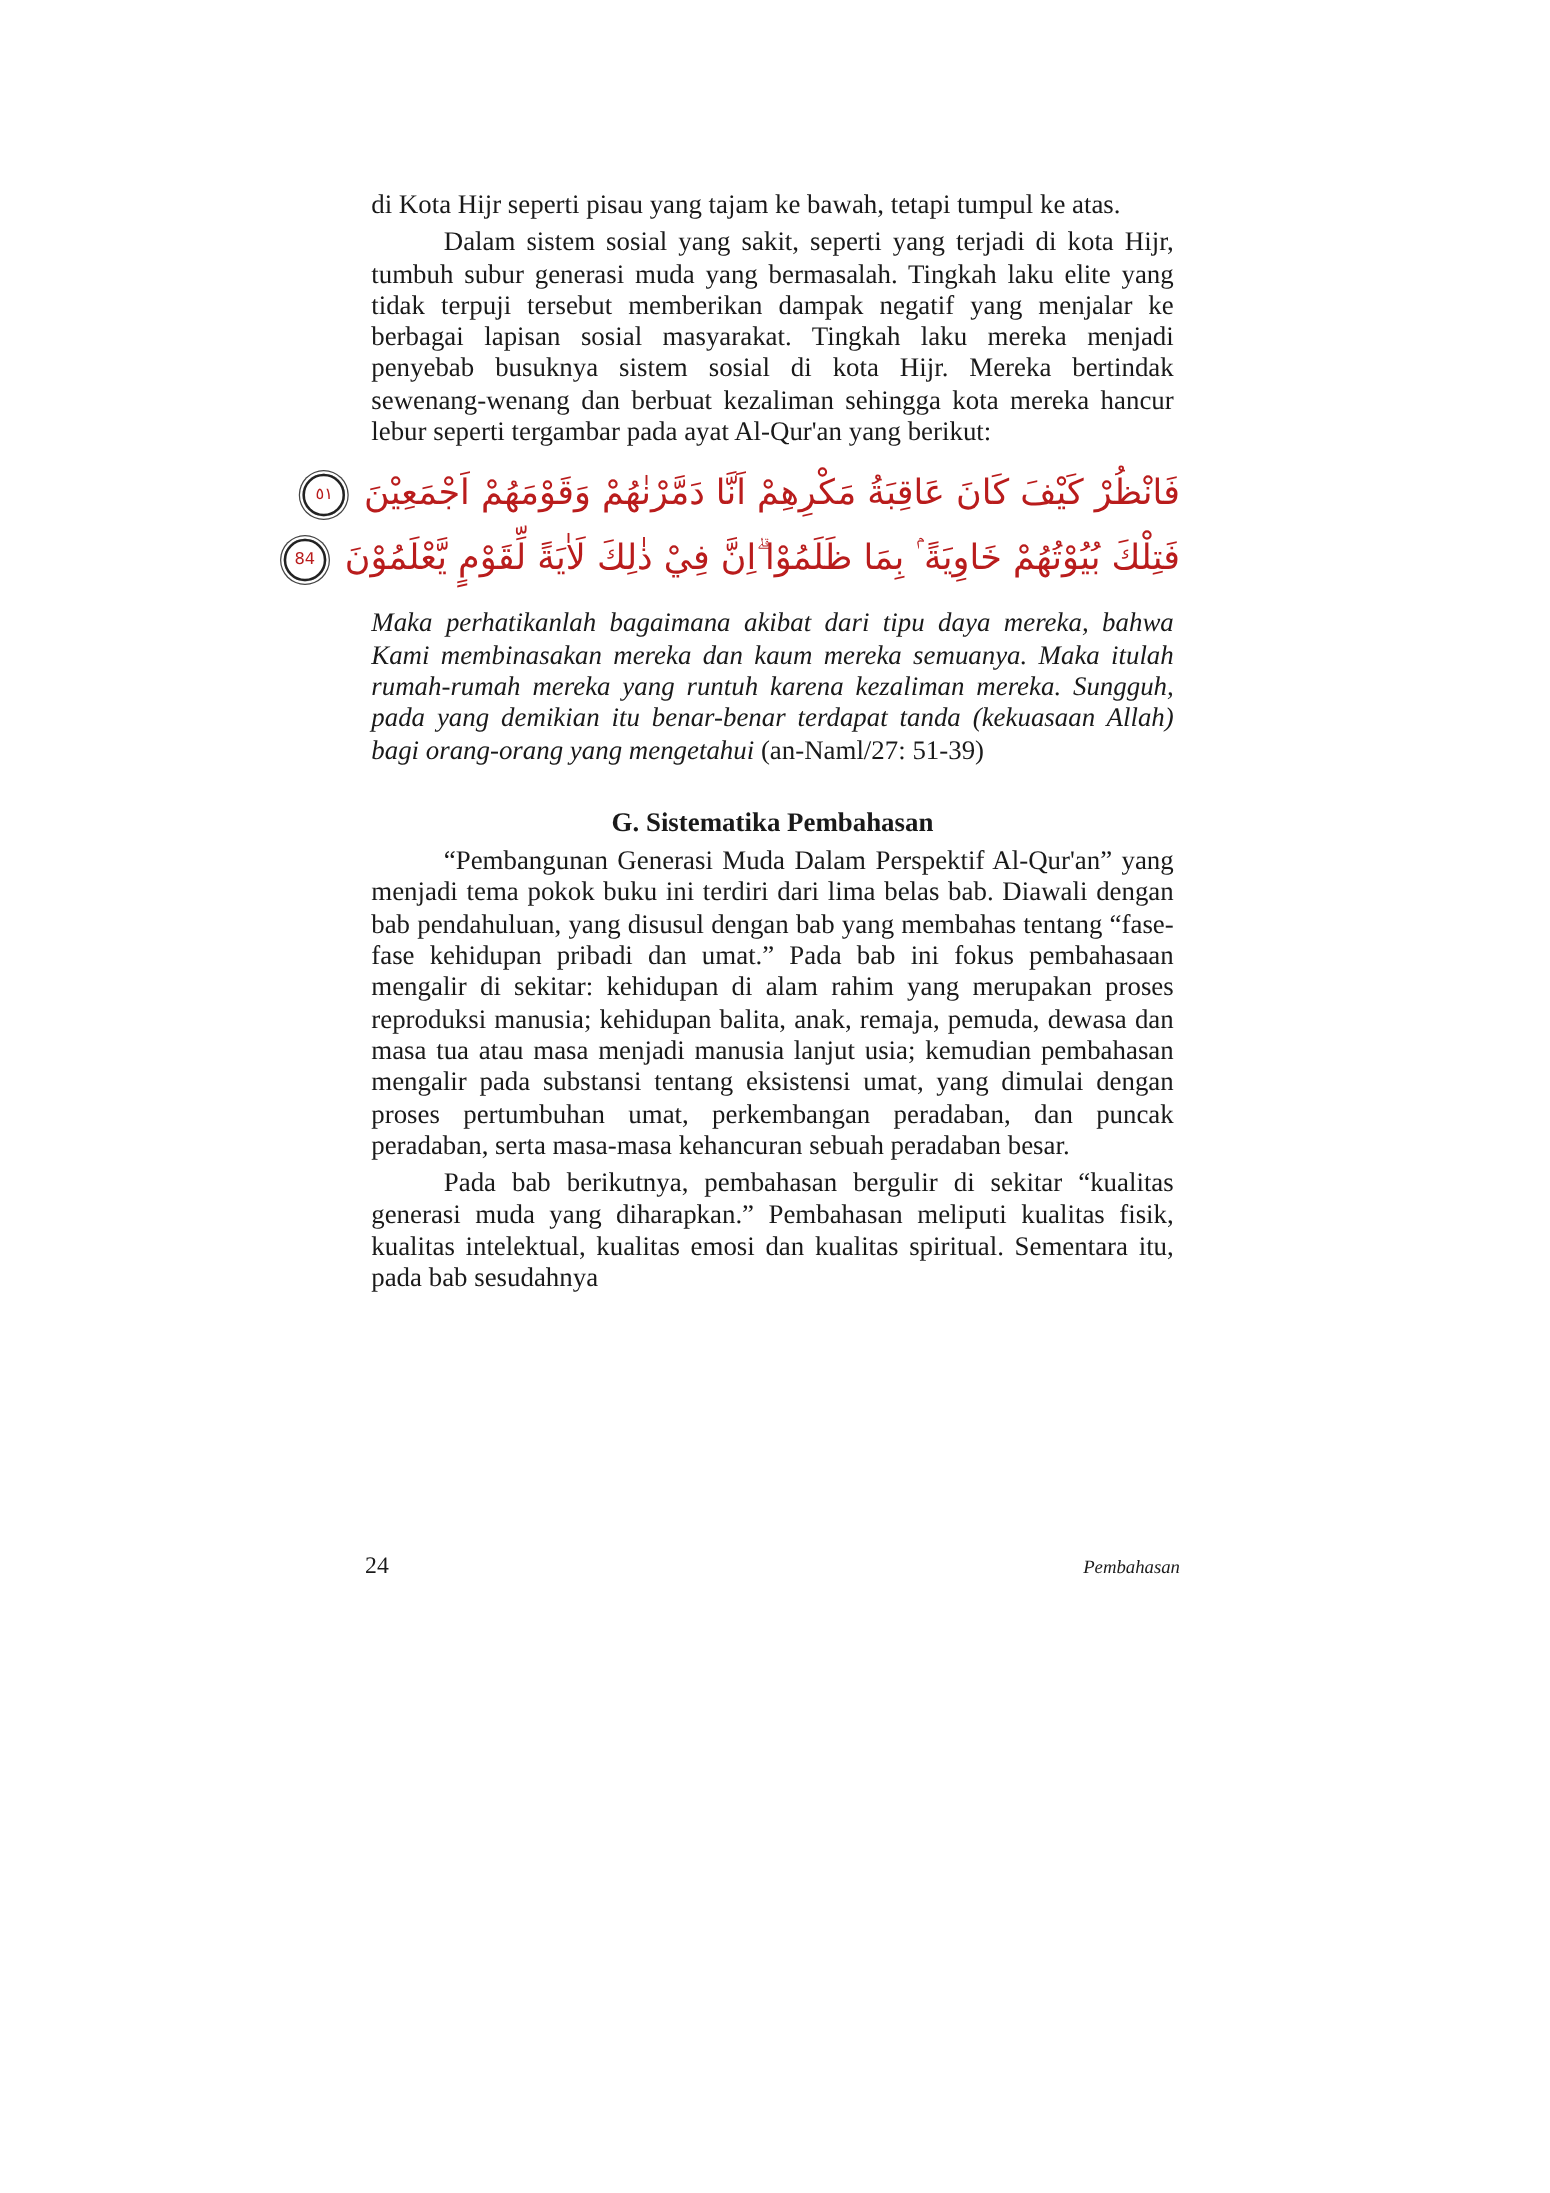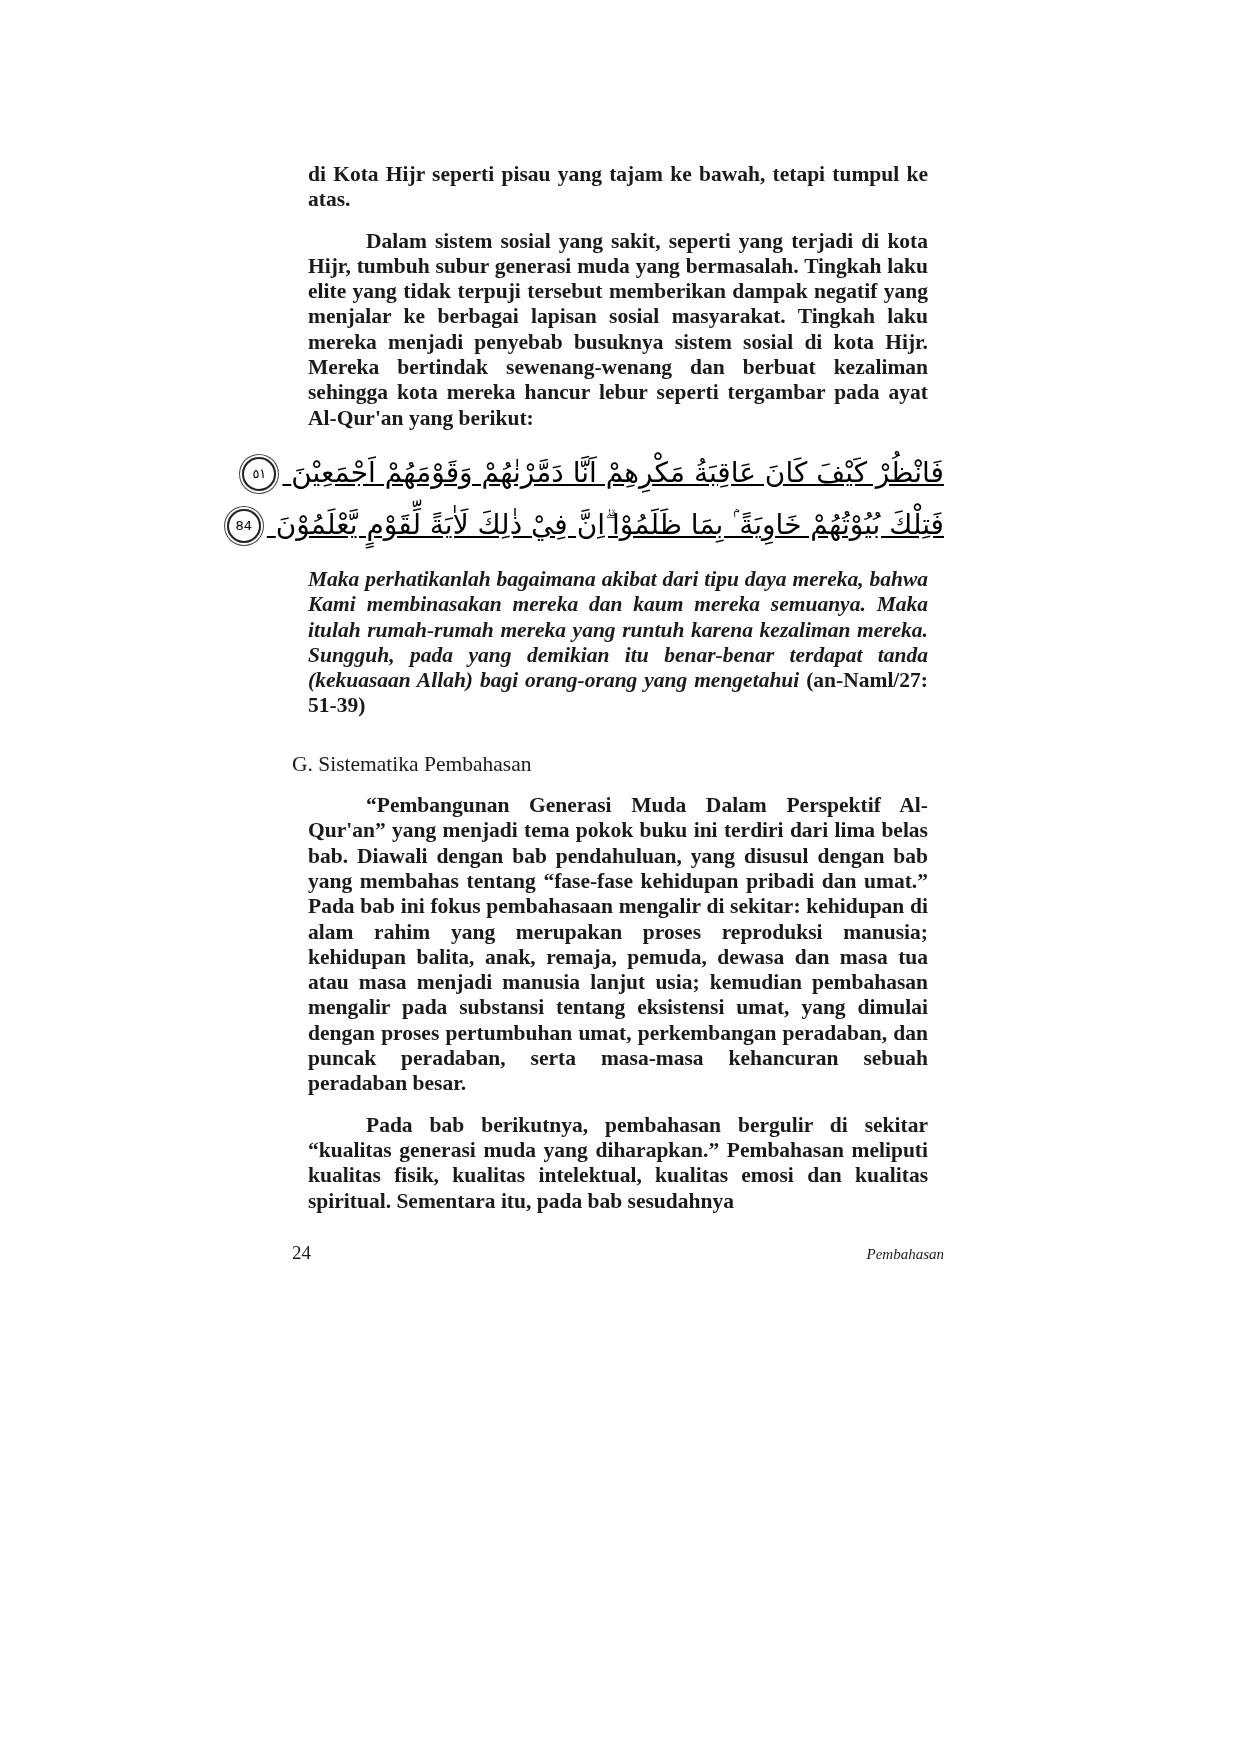--- a/index.html
+++ b/index.html
@@ -15,39 +15,37 @@
     color: #1a1a1a;
     font-family: "Liberation Serif", "DejaVu Serif", serif;
   }
   .page {
     position: absolute;
     left: 292px;
     top: 146px;
     width: 652px;
   }
   p {
-    margin: 16px;
+    margin: 5px;
     font-size: 21.5px;
     line-height: 25.3px;
     text-align: justify;
     text-align-last: left;
     hyphens: none;
-    font-weight: bold;
   }
   .indent { text-indent: 58px; }
   .arabic-block {
     margin-top: 10px;
     margin-bottom: 14px;
     direction: rtl;
     text-align: center;
     font-family: "DejaVu Sans", sans-serif;
     font-size: 28px;
     line-height: 52px;
-    color: #000000;
-    text-decoration: underline;
+    color: #b91c1c;
   }
   .ayah {
     display: block;
     white-space: nowrap;
   }
   .ayah-marker {
     display: inline-block;
     width: 30px;
     height: 30px;
     border: 2px solid #222;
@@ -67,23 +65,24 @@
     line-height: 25.3px;
     text-align: justify;
     text-align-last: left;
   }
   .translation .ref {
     font-style: normal;
   }
   .section-heading {
     margin-top: 33px;
     margin-bottom: 0;
-    font-weight: normal;
+    font-weight: bold;
     font-size: 21.5px;
     line-height: 25.3px;
+    text-align: center;
   }
   .footer {
     position: absolute;
     left: 292px;
     top: 1226px;
     width: 652px;
     display: flex;
     justify-content: space-between;
     align-items: baseline;
   }

